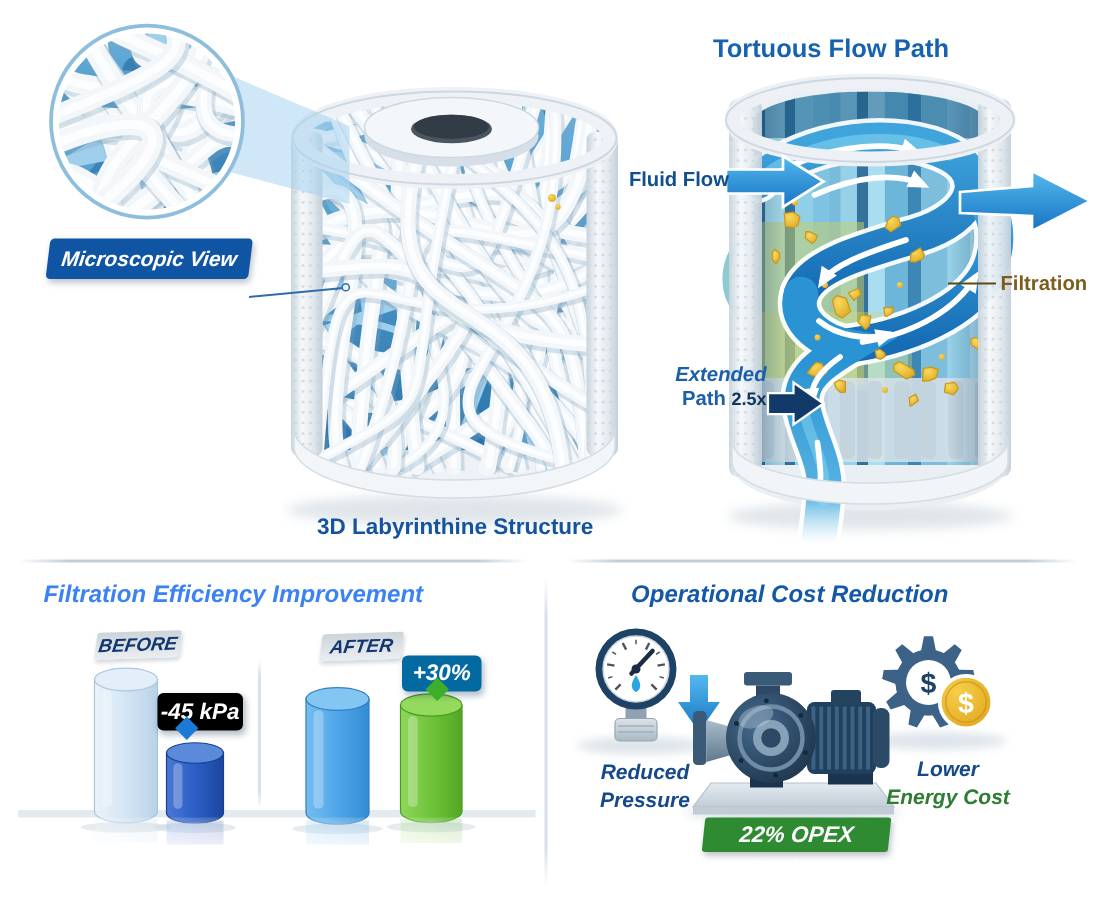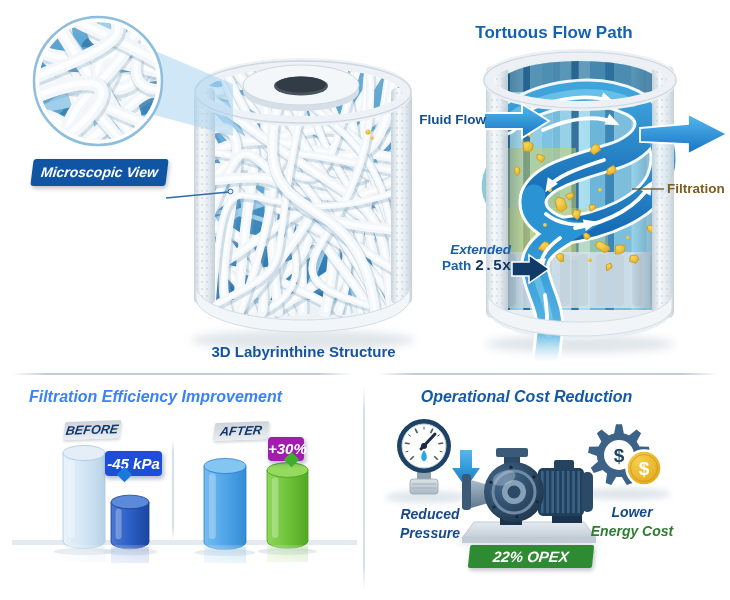--- a/index.html
+++ b/index.html
@@ -686,36 +686,36 @@
   <div class="abs lbl ctr" style="left: 444px; top: 23px; width: 220px; font-size: 17px; color: rgb(21, 98, 178);"><span>Tortuous Flow Path</span></div>
 
   <div class="abs lbl rt" style="left: 416px; top: 112px; width: 70px; font-size: 13.5px; color: rgb(17, 79, 143);"><span>Fluid Flow</span></div>
 
   <div class="abs lbl" style="left: 667px; top: 181px; width: 62px; font-size: 13.5px; color: rgb(125, 93, 30);"><span>Filtration</span></div>
 
   <div class="abs rt" style="left:423px;top:242px;width:88px;font-size:13.5px;line-height:16px;">
     <div class="lbl" style="color: rgb(26, 95, 168); font-style: italic;"><span>Extended</span></div>
     <div>
       <span class="lbl" style="color: rgb(26, 95, 168);">Path</span>
-      <span class="lbl" style="font-size: 15px; color: rgb(15, 53, 96); font-family: Liberation Mono, monospace;">2.5x</span>
+      <span class="lbl" style="font-size: 12px; color: rgb(15, 53, 96);">2.5x</span>
     </div>
   </div>
 
   <div class="abs lbl ital ctr" style="left: 28px; top: 388px; width: 255px; font-size: 16px; color: #3b82f6;"><span>Filtration Efficiency Improvement</span></div>
 
   <div class="abs graybadge" style="left: 64px; top: 421px; width: 56px; height: 18px; line-height: 18px; color: rgb(18, 55, 110);"><span>BEFORE</span></div>
 
   <div class="abs graybadge" style="left: 214px; top: 422px; width: 54px; height: 18px; line-height: 18px; color: rgb(18, 55, 110);"><span>AFTER</span></div>
 
-  <div class="abs callout" style="left: 105px; top: 451px; width: 57px; height: 25px; line-height: 25px; font-size: 15px; background: #1d4ed8;">
+  <div class="abs callout" style="left: 105px; top: 462px; width: 57px; height: 25px; line-height: 25px; font-size: 15px; background: #000000;">
     <span>-45 kPa</span>
     <span class="tail" style="left: 14px; bottom: -4px; background: rgb(27, 122, 214);"></span>
   </div>
 
-  <div class="abs callout" style="left: 268px; top: 437px; width: 36px; height: 24px; line-height: 24px; font-size: 15px; background: #a21caf;">
+  <div class="abs callout" style="left: 268px; top: 437px; width: 53px; height: 24px; line-height: 24px; font-size: 15px; background: #0369a1;">
     <span>+30%</span>
     <span class="tail" style="left: 18px; bottom: -4px; background: rgb(61, 174, 42);"></span>
   </div>
 
   <div class="abs lbl ital ctr" style="left: 384px; top: 388px; width: 285px; font-size: 16px; color: rgb(20, 89, 168);"><span>Operational Cost Reduction</span></div>
 
   <div class="abs lbl ital ctr" style="left: 392px; top: 505px; width: 76px; font-size: 14px; line-height: 19px; color: rgb(22, 73, 140); font-style: italic;">
     <div>Reduced</div>
     <div>Pressure</div>
   </div>

